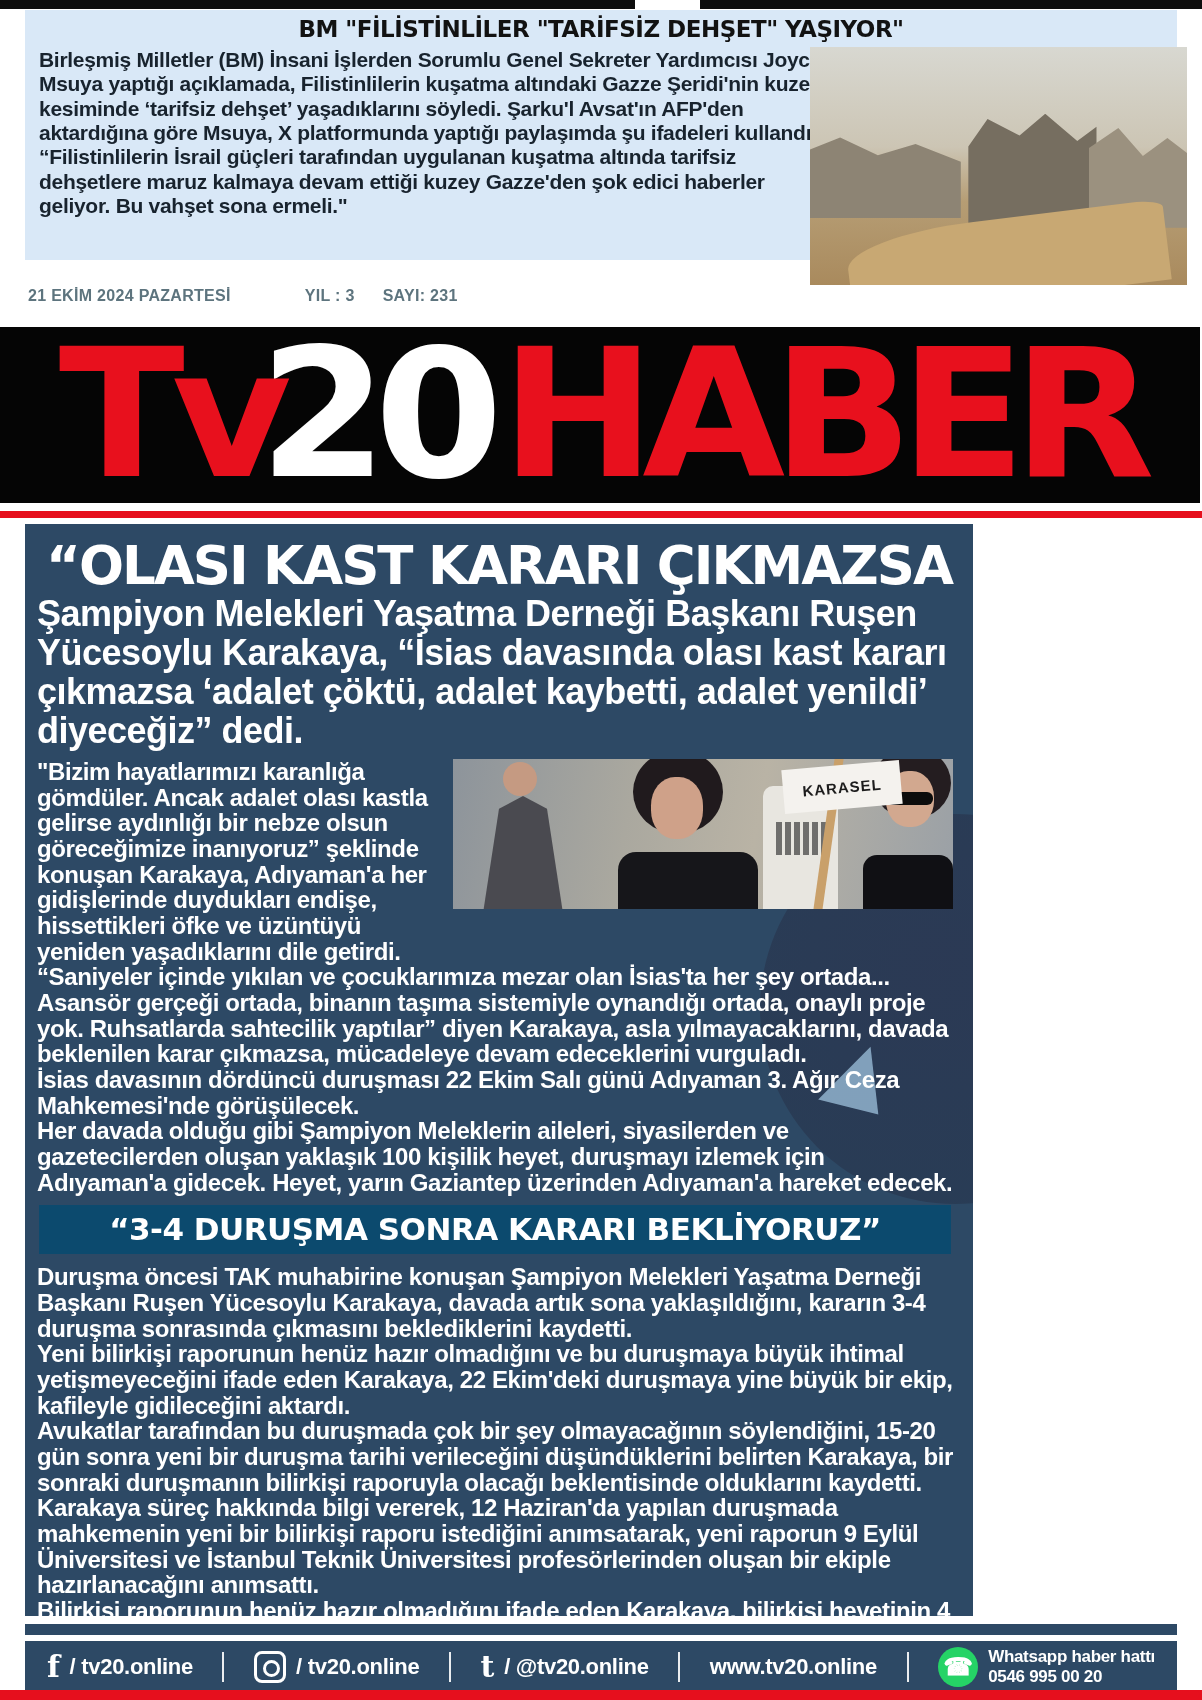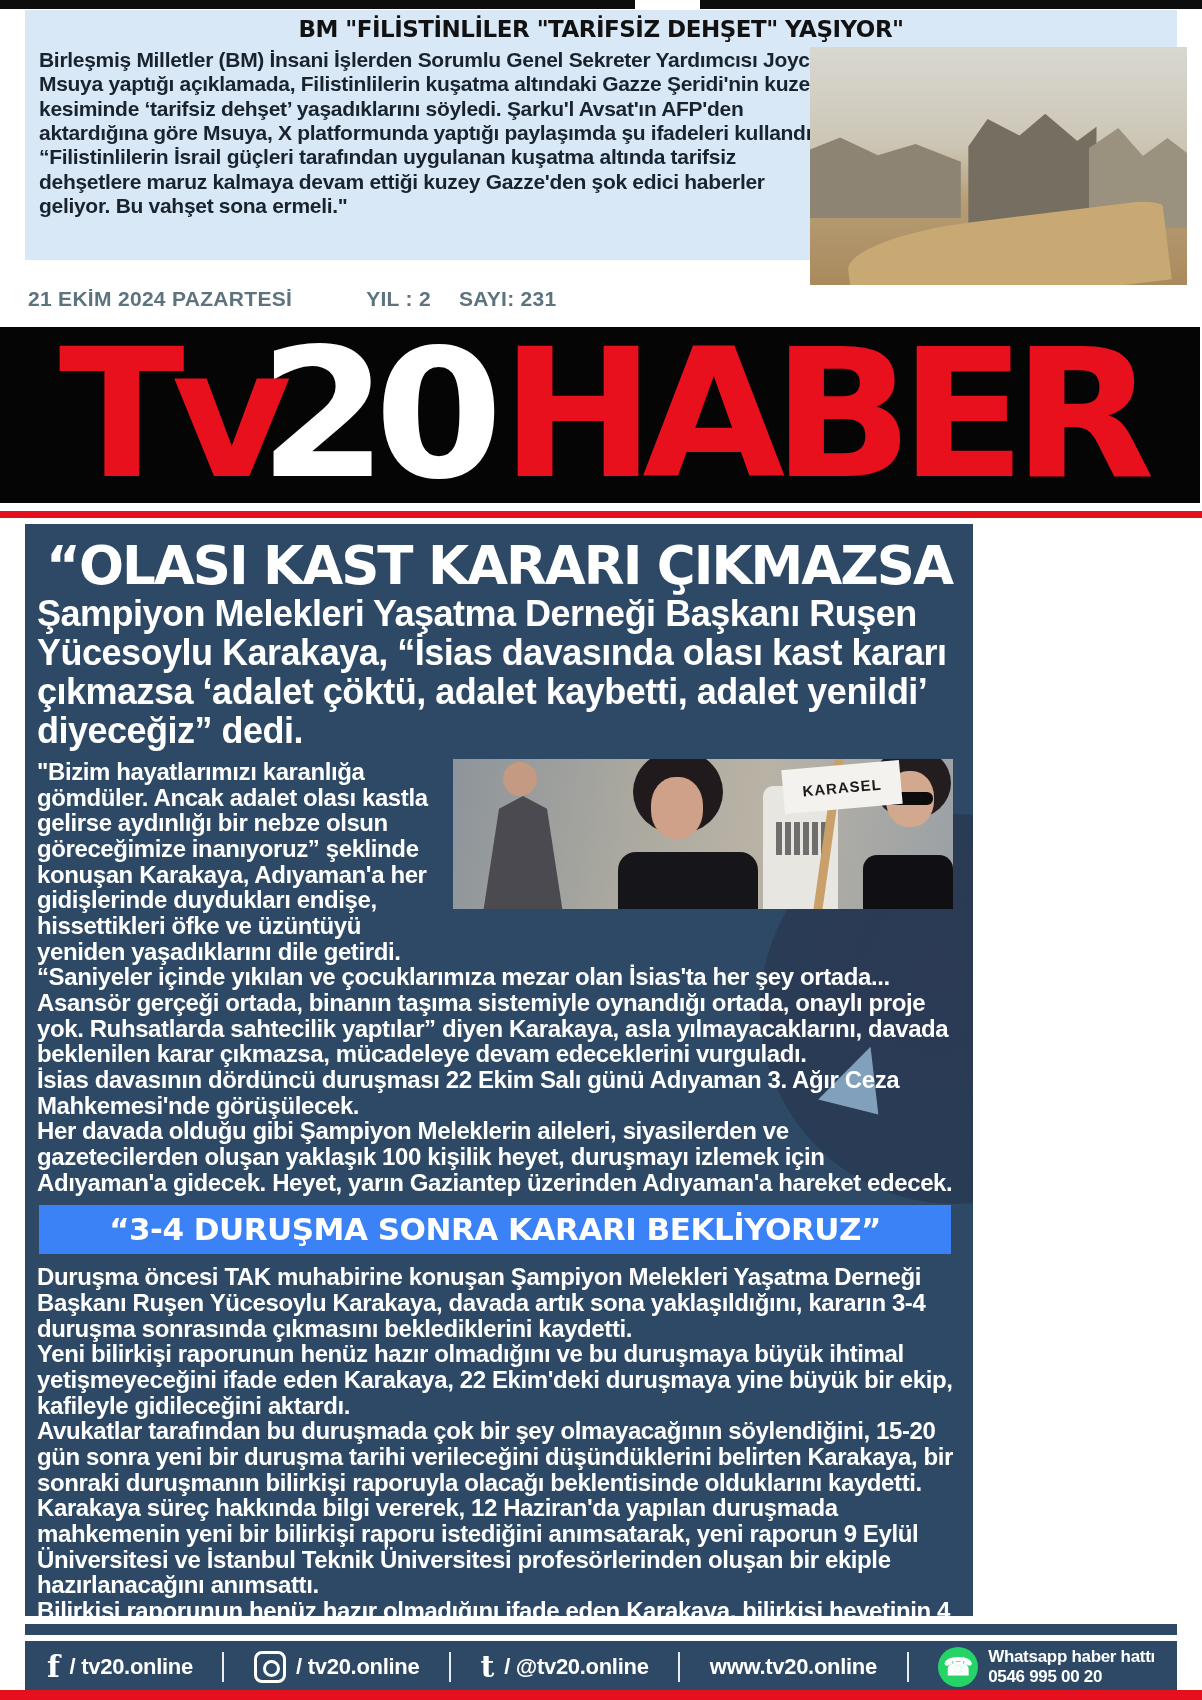--- a/index.html
+++ b/index.html
@@ -23,21 +23,21 @@
         background:linear-gradient(#d8d8d1 0%,#ccc5b4 42%,#b69d74 65%,#a98a5d 100%);overflow:hidden;}
   .ruin{position:absolute;background:#857c6c;}
   .ruin.r1{left:0;top:38%;width:40%;height:34%;clip-path:polygon(0 15%,20% 0,45% 22%,70% 8%,100% 30%,100% 100%,0 100%);background:#8d8474;}
   .ruin.r2{left:42%;top:28%;width:34%;height:46%;clip-path:polygon(0 30%,15% 5%,40% 20%,60% 0,85% 25%,100% 12%,100% 100%,0 100%);background:#766e60;}
   .ruin.r3{left:74%;top:34%;width:26%;height:42%;clip-path:polygon(0 20%,30% 0,55% 28%,80% 10%,100% 25%,100% 100%,0 100%);background:#9b917f;}
   .road{position:absolute;left:10%;bottom:-6%;width:85%;height:34%;background:#c8a873;
         transform:rotate(-7deg);border-radius:40% 10% 0 0;}
 
   
   .date-row{position:absolute;left:28px;top:287px;width:1149px;display:flex;align-items:flex-end;
-        color:#5d747e;font-weight:bold;font-size:21px;letter-spacing:0.3px;}
+        color:#5d747e;font-weight:bold;font-size:16px;letter-spacing:0.3px;}
   .date-row .year{margin-left:74px;}
   .date-row .issue{margin-left:28px;}
   .site-rule{position:absolute;left:25px;top:298px;width:1152px;height:28px;
         display:flex;align-items:flex-end;}
   .site-rule .bar{height:8px;background:#e60f1d;margin-bottom:1px;}
   .site-rule .bar.l{width:505px;}
   .site-rule .bar.r{flex:1;}
   .site-rule .site{margin:0 24px;color:#e60f1d;font-weight:bold;font-size:27px;
         font-family:"DejaVu Sans",sans-serif;letter-spacing:-1px;position:relative;top:4px;}
 
@@ -55,21 +55,21 @@
   .article-panel{position:absolute;left:25px;top:524px;width:948px;height:1092px;
         background:#2d4965;color:#ffffff;overflow:hidden;}
   .article-headline{position:relative;z-index:2;margin:12px 8px 0 8px;text-align:center;
         font-family:"DejaVu Sans",sans-serif;font-weight:bold;font-size:53px;line-height:1.12;
         letter-spacing:-2px;}
   .article-lead{position:relative;z-index:2;margin:0 18px 0 12px;font-weight:bold;
         font-size:36px;line-height:1.08;letter-spacing:-0.5px;}
   .article-body{position:relative;z-index:2;margin:8px 20px 0 12px;}
   .article-body p{margin:0;font-weight:bold;font-size:24px;line-height:1.07;letter-spacing:-0.4px;}
   .article-body p.clr{clear:right;}
-  .section-banner{margin:10px 2px;background:#3b82f6;color:#ffffff;text-align:center;
+  .section-banner{margin:10px 2px;background:#0c4a6e;color:#ffffff;text-align:center;
         font-family:"DejaVu Sans",sans-serif;font-weight:bold;font-size:31px;
         padding:6px 0 7px 0;letter-spacing:-0.5px;}
 
   
   .protest-photo{float:right;width:500px;height:150px;margin:0 0 8px 14px;position:relative;
         background:linear-gradient(100deg,#8d949b 0%,#aaa89f 35%,#b9b3a5 60%,#9aa0a6 100%);overflow:hidden;}
   .fig{position:absolute;}
   .suit-man{left:6%;top:18%;width:16%;height:85%;background:#4a4a50;clip-path:polygon(20% 18%,50% 8%,80% 18%,100% 100%,0 100%);}
   .suit-head{left:10%;top:2%;width:34px;height:34px;border-radius:50%;background:#c59a82;}
   .speaker-hair{left:36%;top:-6%;width:90px;height:84px;border-radius:50%;background:#201a1d;}
@@ -125,21 +125,21 @@
   </div>
   <div class="top-story-photo">
     <div class="ruin r1"></div>
     <div class="ruin r2"></div>
     <div class="ruin r3"></div>
     <div class="road"></div>
   </div>
 
   <div class="date-row">
     <span class="date">21 EKİM 2024 PAZARTESİ</span>
-    <span class="year">YIL : 2</span>
+    <span class="year">YIL : 3</span>
     <span class="issue">SAYI: 231</span>
   </div>
 
 
   <div class="logo-block">
     <div class="logo-inner">
       <span class="logo-tv">Tv</span><span class="logo-20">20</span><span class="logo-haber">HABER</span>
     </div>
   </div>
   <div class="logo-divider"></div>

